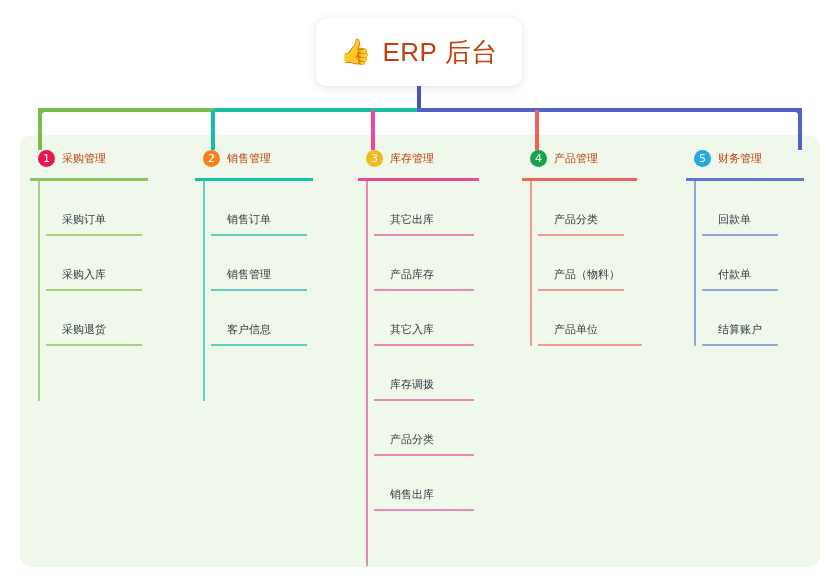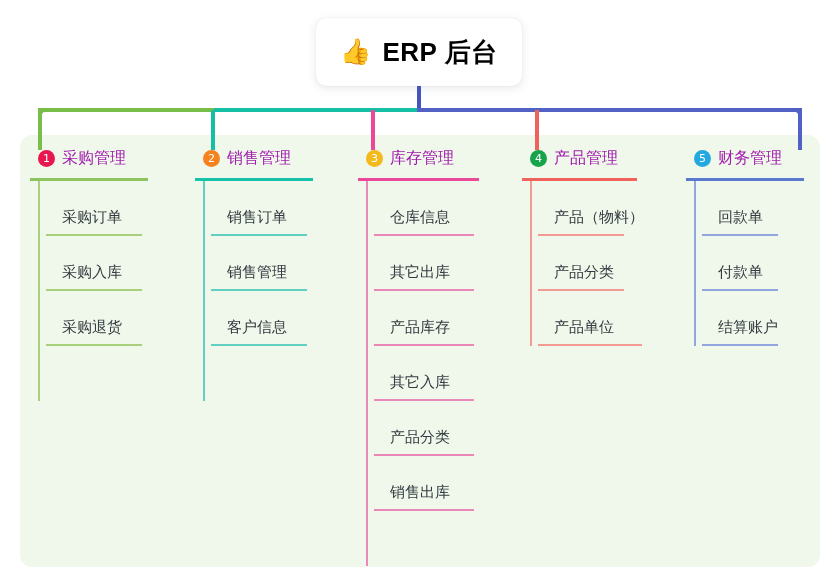--- a/index.html
+++ b/index.html
@@ -37,24 +37,23 @@
     gap: 11px;
   }
   .thumb-icon {
     font-size: 25px;
     line-height: 1;
     display: inline-block;
     transform: translateY(-1px);
   }
   .root-title {
     font-size: 26px;
-    color: #000000;
+    color: #c2410c;
     letter-spacing: 0.5px;
     white-space: nowrap;
-    font-weight: bold;
   }
 
   
   .line { position: absolute; }
 
   
   #trunk {
     left: 417px;
     top: 86px;
     width: 4px;
@@ -129,22 +128,22 @@
     height: 17px;
     border-radius: 50%;
     color: #ffffff;
     font-size: 11px;
     line-height: 17px;
     text-align: center;
     flex: 0 0 auto;
     font-family: "DejaVu Sans", sans-serif;
   }
   .col-title {
-    font-size: 16px;
-    color: #a21caf;
+    font-size: 11px;
+    color: #c2410c;
     white-space: nowrap;
   }
   .head-rule {
     height: 3px;
     width: 118px;
     margin-top: 5px;
   }
   #col-3 .head-rule { width: 121px; }
   #col-4 .head-rule { width: 115px; }
 
@@ -165,21 +164,21 @@
   .item {
     position: relative;
     height: 55px;
     box-sizing: border-box;
     padding-left: 24px;
   }
   .item-label {
     position: absolute;
     left: 24px;
     bottom: 9px;
-    font-size: 15px;
+    font-size: 11px;
     color: #333a41;
     white-space: nowrap;
   }
   .item-rule {
     position: absolute;
     left: 8px;
     bottom: 0;
     height: 2px;
     width: 96px;
     background: currentColor;
@@ -260,33 +259,33 @@
   </div>
 <div class="column" id="col-3">
     <div class="col-head">
       <span class="badge" style="background: rgb(244, 185, 28);">3</span>
       <span class="col-title">库存管理</span>
     </div>
     <div class="head-rule" style="background: rgb(236, 72, 153);"></div>
     <div class="items" style="color: rgb(232, 135, 184);">
       <div class="spine" style="height: 385px;"></div>
       <div class="item">
-        <span class="item-label">仓库信息</span>
-        <div class="item-rule"></div>
-      </div>
-      <div class="item">
         <span class="item-label">其它出库</span>
         <div class="item-rule"></div>
       </div>
       <div class="item">
         <span class="item-label">产品库存</span>
         <div class="item-rule"></div>
       </div>
       <div class="item">
         <span class="item-label">其它入库</span>
+        <div class="item-rule"></div>
+      </div>
+      <div class="item">
+        <span class="item-label">库存调拨</span>
         <div class="item-rule"></div>
       </div>
       <div class="item">
         <span class="item-label">产品分类</span>
         <div class="item-rule"></div>
       </div>
       <div class="item">
         <span class="item-label">销售出库</span>
         <div class="item-rule"></div>
       </div>
@@ -294,25 +293,25 @@
   </div>
 <div class="column" id="col-4">
     <div class="col-head">
       <span class="badge" style="background: rgb(22, 163, 74);">4</span>
       <span class="col-title">产品管理</span>
     </div>
     <div class="head-rule" style="background: rgb(242, 98, 92);"></div>
     <div class="items" style="color: rgb(244, 154, 148);">
       <div class="spine" style="height: 165px;"></div>
       <div class="item">
+        <span class="item-label">产品分类</span>
+        <div class="item-rule"></div>
+      </div>
+      <div class="item">
         <span class="item-label">产品（物料）</span>
-        <div class="item-rule"></div>
-      </div>
-      <div class="item">
-        <span class="item-label">产品分类</span>
         <div class="item-rule"></div>
       </div>
       <div class="item">
         <span class="item-label">产品单位</span>
         <div class="item-rule"></div>
       </div>
     </div>
   </div>
 <div class="column" id="col-5">
     <div class="col-head">

